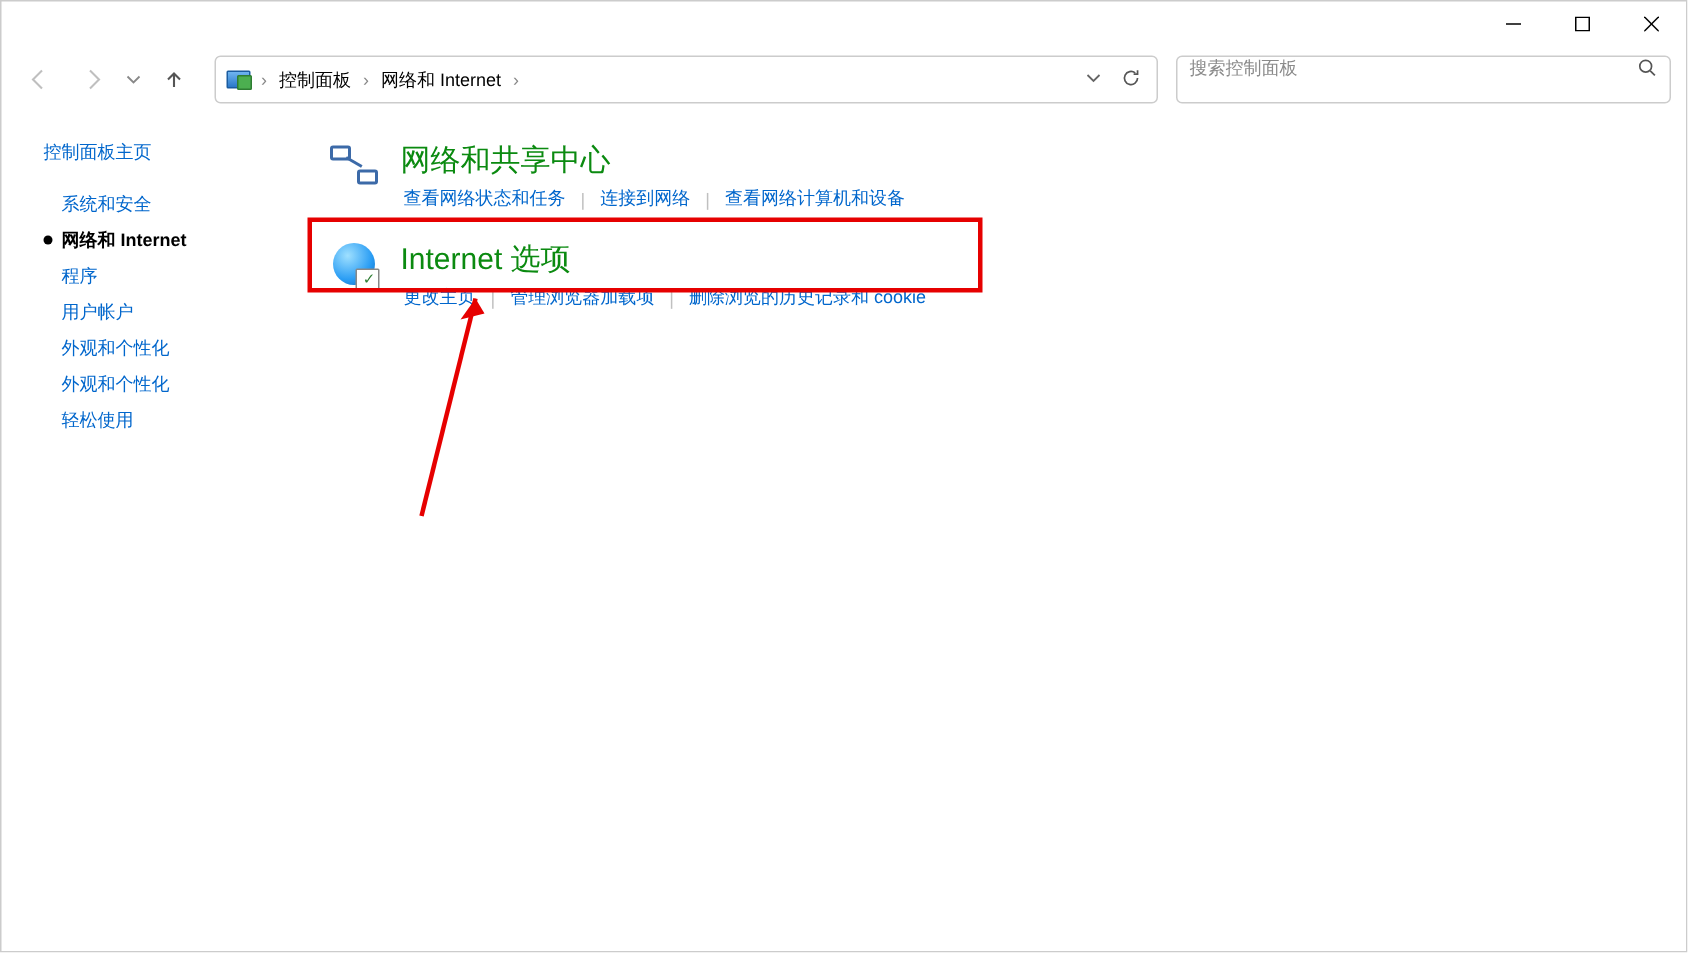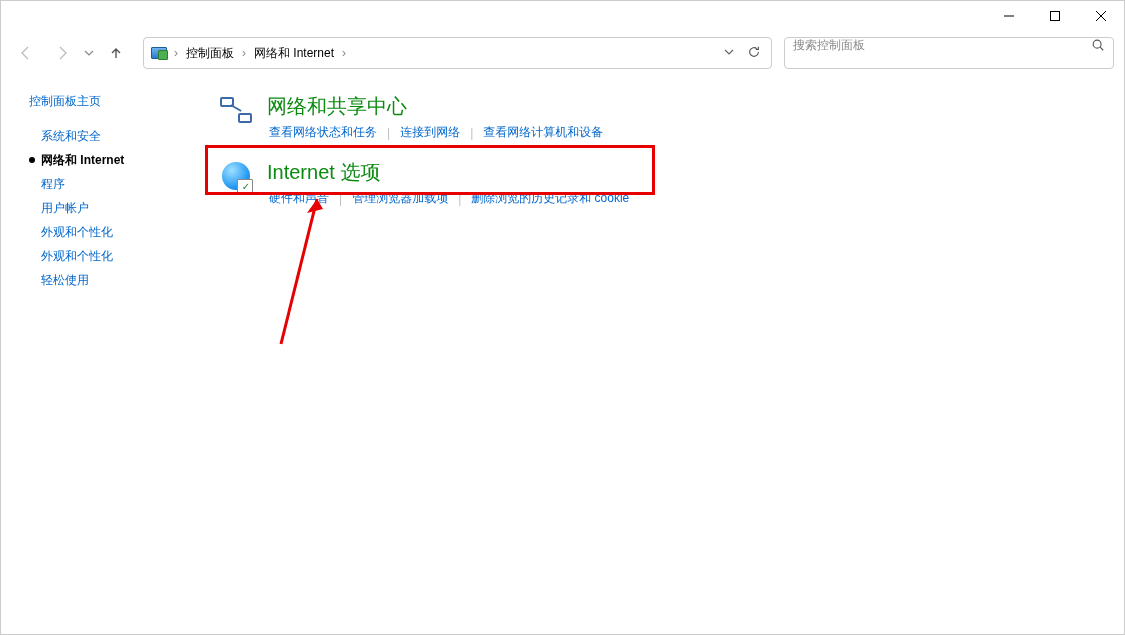--- a/index.html
+++ b/index.html
@@ -214,21 +214,21 @@
 
       <div class="category">
         <div class="cat-icon">
           <div class="icon-globe">
               <span class="tick">✓</span>
             </div>
         </div>
         <div class="cat-body">
           <span class="cat-title">Internet 选项</span>
           <div class="cat-links">
-            <span class="cat-link">硬件和声音</span>
+            <span class="cat-link">更改主页</span>
             <span class="cat-link-sep">|</span>
             <span class="cat-link">管理浏览器加载项</span>
             <span class="cat-link-sep">|</span>
             <span class="cat-link">删除浏览的历史记录和 cookie</span>
           </div>
         </div>
       </div>
 
       <div class="anno-box" style="left:4px; top:52px; width:450px; height:50px;"></div>
       <svg class="anno-arrow" style="left:70px; top:96px; width:60px; height:160px;" viewBox="0 0 60 160">

